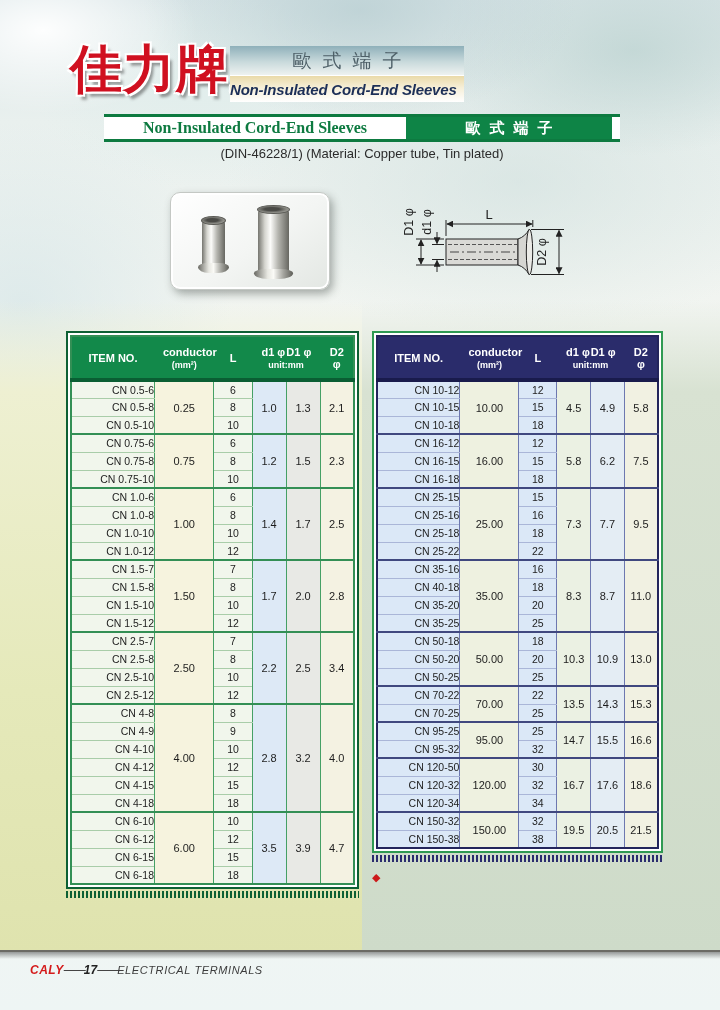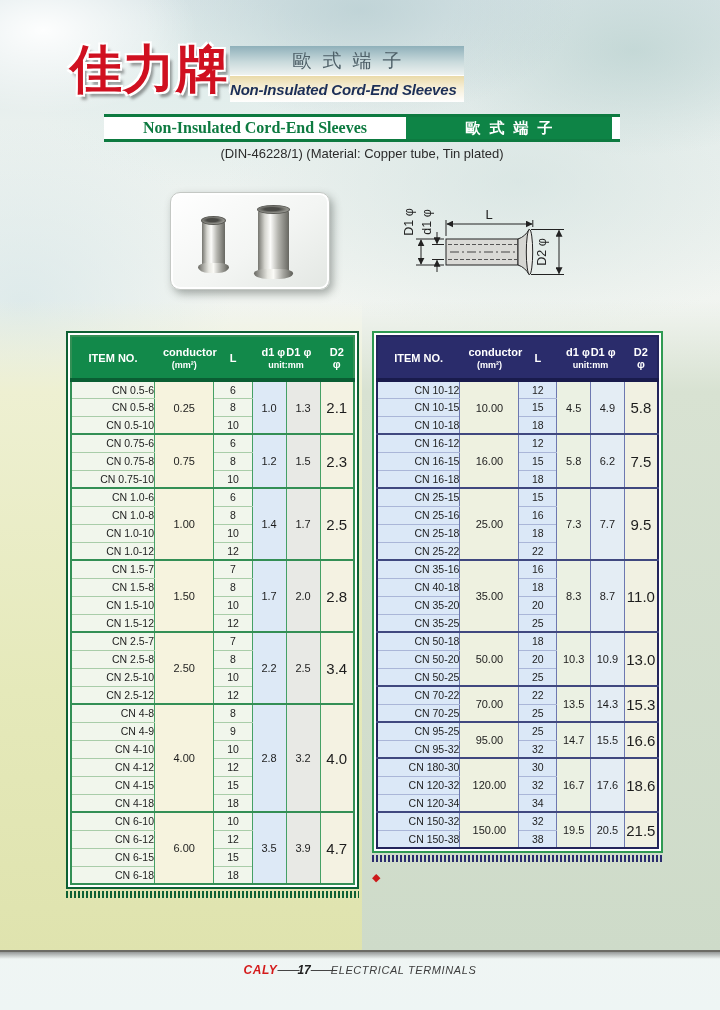--- a/index.html
+++ b/index.html
@@ -85,33 +85,33 @@
   .tc th .dd-row { display:flex; }
   .tc th .dd-row span { flex:1; }
   .tc td { height:18px; font-size:10.5px; color:#1d1d1d; text-align:center; padding:0;
     border:1px solid var(--vline); border-top-color:var(--hline); border-bottom-color:var(--hline); }
   .tc tr.grp td { border-top:2px solid var(--grp); }
   .tc td.c-item { background:var(--bgitem);text-align:right; }
   .tc td.c-cond { background:var(--bgcond); font-size:11px; }
   .tc td.c-L   { background:var(--bgL); }
   .tc td.c-d1  { background:var(--bgd1); font-size:11px; }
   .tc td.c-D1  { background:var(--bgD1); font-size:11px;margin-left:32px; }
-  .tc td.c-D2  { background:var(--bgD2); font-size:15px; }
+  .tc td.c-D2  { background:var(--bgD2); font-size:11px; }
   .stripe { height:7px; margin-top:2px;
     background:repeating-linear-gradient(90deg, var(--stripe) 0 2px, rgba(0,0,0,0) 2px 4px); }
   .spec-note { margin-top:9px; display:flex; align-items:baseline; white-space:nowrap; }
   .spec-note .bullet { color:#cc1a1a; font-size:11px; margin-right:1px; }
   .spec-note .txt { color:#3c3c3c; font-size:10.5px; }
   
   .bottom-rule { position:absolute; left:0; top:950px; width:720px; height:0;
     border-top:2px solid #6b6b65; }
   .bottom-rule-shadow { position:absolute; left:0; top:952px; width:720px; height:7px;
     background:linear-gradient(180deg, rgba(40,40,40,.45), rgba(40,40,40,0)); }
-  .footer { position:absolute; left:0; top:963px; width:720px; text-align:center;
-    font-style:italic; font-size:12px; color:#3a3a3a; }
+  .footer { position:absolute; left:0; top:963px; width:720px; text-align:left;
+    font-style:italic; font-size:12px; color:#3a3a3a;padding-left:30px; }
   .footer .brand { color:#d41a1a; font-weight:bold; letter-spacing:.5px; }
   .footer .dash { color:#444; letter-spacing:-2px; }
   .footer .pageno { font-weight:bold; color:#222; }
   .footer .label { font-size:11px; letter-spacing:.6px; color:#3c3c3c; }
 </style>
 </head>
 <body>
 
 <div id="page">
 
@@ -496,21 +496,21 @@
               <td class="c-L">25</td>
               <td class="c-d1" rowspan="2">14.7</td>
               <td class="c-D1" rowspan="2">15.5</td>
               <td class="c-D2" rowspan="2">16.6</td>
             </tr>
             <tr>
               <td class="c-item">CN 95-32</td>
               <td class="c-L">32</td>
             </tr>
             <tr class="grp">
-              <td class="c-item">CN 180-30</td>
+              <td class="c-item">CN 120-50</td>
               <td class="c-cond" rowspan="3">120.00</td>
               <td class="c-L">30</td>
               <td class="c-d1" rowspan="3">16.7</td>
               <td class="c-D1" rowspan="3">17.6</td>
               <td class="c-D2" rowspan="3">18.6</td>
             </tr>
             <tr>
               <td class="c-item">CN 120-32</td>
               <td class="c-L">32</td>
             </tr>

